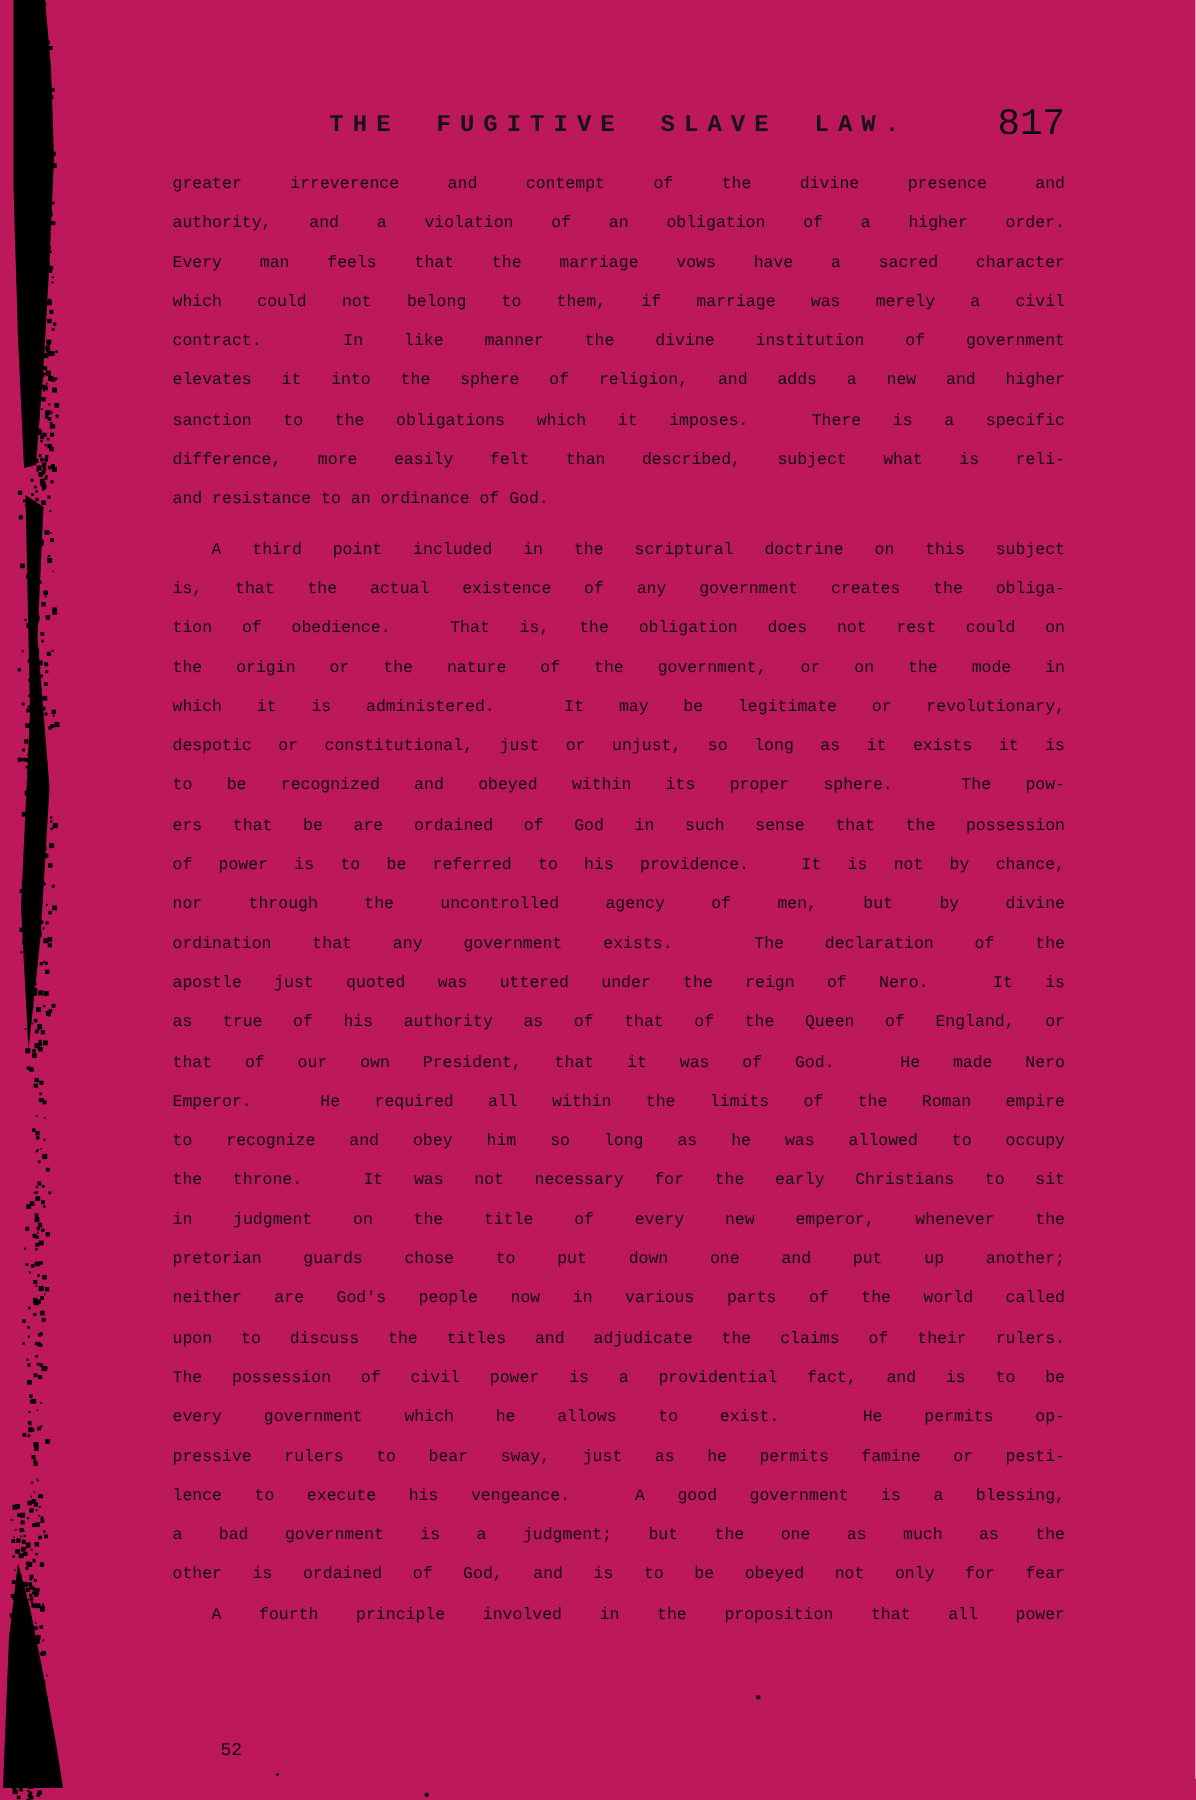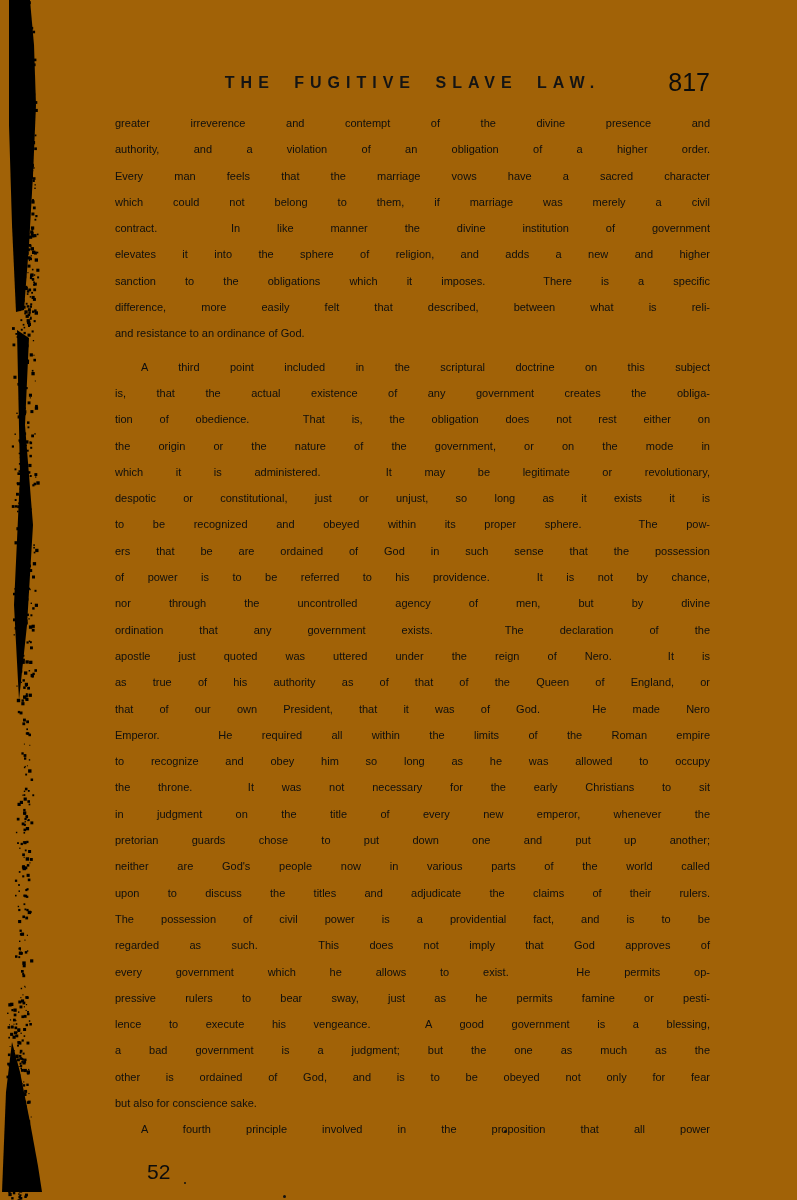--- a/index.html
+++ b/index.html
@@ -4,23 +4,23 @@
 <style>
   html, body {
     margin: 0;
     padding: 0;
     background: #ffffff;
   }
   .page {
     position: relative;
     width: 797px;
     height: 1200px;
-    background: #a16207;
+    background: #be185d;
     overflow: hidden;
-    font-family: Liberation Sans, sans-serif;
+    font-family: Liberation Mono, monospace;
     color: #0e0e0e;
   }
   .running-head {
     position: absolute;
     left: 115px;
     top: 74px;
     width: 595px;
     text-align: center;
     font-size: 16px;
     letter-spacing: 6px;
@@ -52,21 +52,21 @@
     text-align: justify;
     text-align-last: justify;
     overflow: visible;
   }
   .text-line.indented { text-indent: 26px; }
   .text-line.last-line { text-align-last: left; }
   .signature-mark {
     position: absolute;
     left: 147px;
     top: 1160px;
-    font-size: 21px;
+    font-size: 12px;
     color: #0c0c0c;
   }
   .binding-artifact {
     position: absolute;
     left: 0;
     top: 0;
     width: 70px;
     height: 1200px;
     pointer-events: none;
   }
@@ -1040,53 +1040,51 @@
 
   <div class="page-body">
       <div class="paragraph">
         <div class="text-line">greater irreverence and contempt of the divine presence and</div>
         <div class="text-line">authority, and a violation of an obligation of a higher order.</div>
         <div class="text-line">Every man feels that the marriage vows have a sacred character</div>
         <div class="text-line">which could not belong to them, if marriage was merely a civil</div>
         <div class="text-line">contract.  In like manner the divine institution of government</div>
         <div class="text-line">elevates it into the sphere of religion, and adds a new and higher</div>
         <div class="text-line">sanction to the obligations which it imposes.  There is a specific</div>
-        <div class="text-line">difference, more easily felt that described, between what is reli-</div>
+        <div class="text-line">difference, more easily felt than described, subject what is reli-</div>
         <div class="text-line last-line">and resistance to an ordinance of God.</div>
       </div>
       <div class="paragraph">
         <div class="text-line indented">A third point included in the scriptural doctrine on this subject</div>
         <div class="text-line">is, that the actual existence of any government creates the obliga-</div>
-        <div class="text-line">tion of obedience.  That is, the obligation does not rest either on</div>
+        <div class="text-line">tion of obedience.  That is, the obligation does not rest could on</div>
         <div class="text-line">the origin or the nature of the government, or on the mode in</div>
         <div class="text-line">which it is administered.  It may be legitimate or revolutionary,</div>
         <div class="text-line">despotic or constitutional, just or unjust, so long as it exists it is</div>
         <div class="text-line">to be recognized and obeyed within its proper sphere.  The pow-</div>
         <div class="text-line">ers that be are ordained of God in such sense that the possession</div>
         <div class="text-line">of power is to be referred to his providence.  It is not by chance,</div>
         <div class="text-line">nor through the uncontrolled agency of men, but by divine</div>
         <div class="text-line">ordination that any government exists.  The declaration of the</div>
         <div class="text-line">apostle just quoted was uttered under the reign of Nero.  It is</div>
         <div class="text-line">as true of his authority as of that of the Queen of England, or</div>
         <div class="text-line">that of our own President, that it was of God.  He made Nero</div>
         <div class="text-line">Emperor.  He required all within the limits of the Roman empire</div>
         <div class="text-line">to recognize and obey him so long as he was allowed to occupy</div>
         <div class="text-line">the throne.  It was not necessary for the early Christians to sit</div>
         <div class="text-line">in judgment on the title of every new emperor, whenever the</div>
         <div class="text-line">pretorian guards chose to put down one and put up another;</div>
         <div class="text-line">neither are God's people now in various parts of the world called</div>
         <div class="text-line">upon to discuss the titles and adjudicate the claims of their rulers.</div>
         <div class="text-line">The possession of civil power is a providential fact, and is to be</div>
-        <div class="text-line">regarded as such.  This does not imply that God approves of</div>
         <div class="text-line">every government which he allows to exist.  He permits op-</div>
         <div class="text-line">pressive rulers to bear sway, just as he permits famine or pesti-</div>
         <div class="text-line">lence to execute his vengeance.  A good government is a blessing,</div>
         <div class="text-line">a bad government is a judgment; but the one as much as the</div>
         <div class="text-line">other is ordained of God, and is to be obeyed not only for fear</div>
-        <div class="text-line last-line">but also for conscience sake.</div>
       </div>
       <div class="paragraph no-gap">
         <div class="text-line indented">A fourth principle involved in the proposition that all power</div>
       </div>
     </div>
 
   <div class="signature-mark">52</div>
 
   <div class="ink-speck speck-a"></div>
   <div class="ink-speck speck-b"></div>

